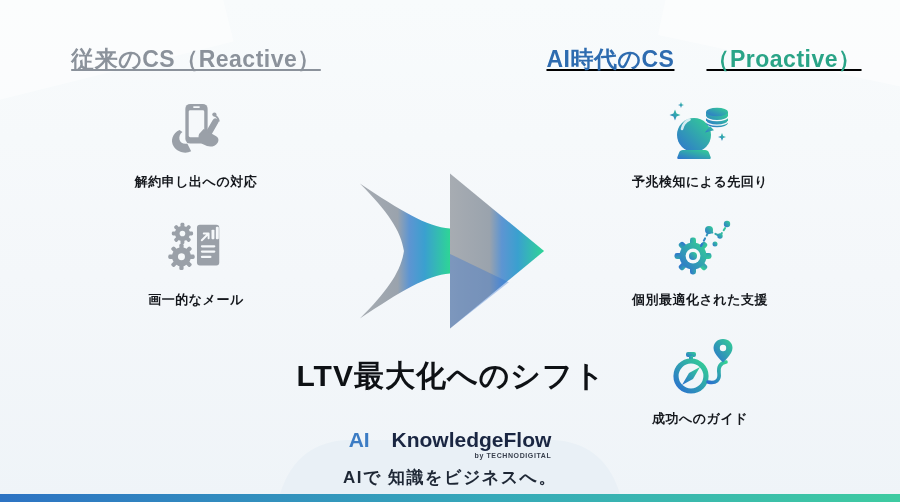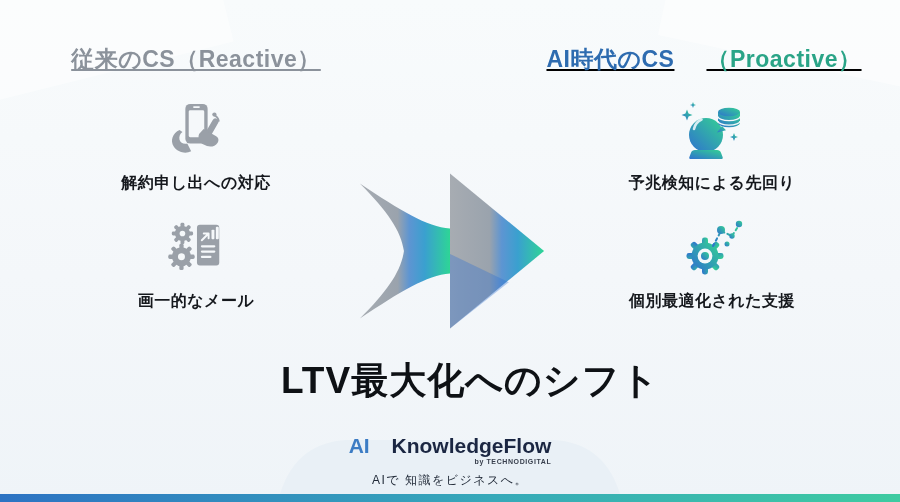--- a/index.html
+++ b/index.html
@@ -20,52 +20,52 @@
     font-size:23px; font-weight:700; white-space:nowrap; letter-spacing:.5px;text-decoration:underline;
   }
   .title-left { left:26px; color:#8b929b; }
   .title-right { left:534px; }
   .title-right .t-main  { color:#2e6cb0; }
   .title-right .t-paren { color:#2aa487;margin-left:32px; }
 
   .item { position:absolute; width:260px; text-align:center; }
   .item { left:0; }
   .item.l { left:66px; }
-  .item.r { left:582px; }
+  .item.r { left:570px; }
   .item.row1 { top:94px; }
   .item.row2 { top:212px; }
   .item.row3 { top:331px; }
   .icon-box { height:74px; display:flex; align-items:center; justify-content:center; }
   .item-label {
-    margin-top:5px; font-size:16px; font-weight:700; color:#15181d;
+    margin-top:5px; font-size:13px; font-weight:700; color:#15181d;
     white-space:nowrap; letter-spacing:.5px;
   }
 
   .arrow-wrap { position:absolute; left:352px; top:167px; width:196px; height:168px; }
 
   .shift-caption {
     position:absolute; left:281px; top:356px; width:340px; text-align:center;
-    font-size:37px; font-weight:800; color:#0e1115; letter-spacing:1px; white-space:nowrap;
+    font-size:30px; font-weight:800; color:#0e1115; letter-spacing:1px; white-space:nowrap;
   }
 
   .hill { position:absolute; left:280px; bottom:8px; width:340px; height:56px; }
 
   .footer-content {
     position:absolute; left:0; right:0; bottom:13px; text-align:center;
   }
   .logo-block { display:inline-block; }
   .logo-line { font-size:21px; font-weight:800; white-space:nowrap; line-height:1.1; }
   .logo-ai   { color:#3c7cc4; }
   .logo-name { color:#1a2642;padding-left:16px; }
   .byline {
     text-align:right; font-size:7px; font-weight:700; color:#39404e;
     letter-spacing:.6px; margin-top:1px;
   }
   .tagline {
-    margin-top:4px; font-size:12px; font-weight:400; color:#1e2735;
+    margin-top:4px; font-size:17px; font-weight:700; color:#1e2735;
     letter-spacing:1.5px; white-space:nowrap;
   }
   .bottom-bar {
     position:absolute; left:0; right:0; bottom:0; height:8px;
     background:linear-gradient(90deg,#2d73c3 0%, #36a9b9 55%, #3ecba1 100%);
   }
 </style>
 </head>
 <body>
 
@@ -187,20 +187,40 @@
           <circle cx="42" cy="14" r="4"></circle>
           <circle cx="53" cy="20" r="2.7"></circle>
           <circle cx="60" cy="8" r="3.2"></circle>
           <circle cx="48" cy="28" r="2.5"></circle>
         </g>
       </svg>
     </div>
     <div class="item-label">個別最適化された支援</div>
   </div>
 
+  <div class="item r row3">
+    <div class="icon-box">
+      <svg width="66" height="66" viewBox="0 0 66 66">
+        <defs>
+          <linearGradient id="gcp" x1="0" y1="1" x2="1" y2="0">
+            <stop offset="0" stop-color="#2b6fd0"></stop>
+              <stop offset="1" stop-color="#34d193"></stop>
+          </linearGradient>
+        </defs>
+        <rect x="19" y="17" width="10" height="5" rx="2" fill="url(#gcp)"></rect>
+        <rect x="22" y="21" width="4" height="4" fill="url(#gcp)"></rect>
+        <circle cx="24" cy="41" r="15" fill="none" stroke="url(#gcp)" stroke-width="5.2"></circle>
+        <path d="M15,50 L22,38 L33,32 L26,44 Z" fill="url(#gcp)"></path>
+        <path d="M41,47 c8,2 12,-2 11,-9 c-1,-6.5 2,-10 7,-11" fill="none" stroke="url(#gcp)" stroke-width="3.6" stroke-linecap="round"></path>
+        <path d="M56,4 c5.8,0 9.5,4.2 9.5,9 c0,6.3 -9.5,14.5 -9.5,14.5 s-9.5,-8.2 -9.5,-14.5 c0,-4.8 3.7,-9 9.5,-9 z" fill="url(#gcp)"></path>
+        <circle cx="56" cy="13" r="3.2" fill="#f5f8fa"></circle>
+      </svg>
+    </div>
+    <div class="item-label">成功へのガイド</div>
+  </div>
 
   <div class="arrow-wrap">
     <svg width="196" height="168" viewBox="0 0 200 170">
       <defs>
         <linearGradient id="garr" x1="0" y1="0" x2="1" y2="0">
           <stop offset="0" stop-color="#a7acb2"></stop>
           <stop offset="0.42" stop-color="#9aa3ad"></stop>
           <stop offset="0.55" stop-color="#5d95d2"></stop>
           <stop offset="0.72" stop-color="#3aa0cf"></stop>
           <stop offset="1" stop-color="#2ed596"></stop>

